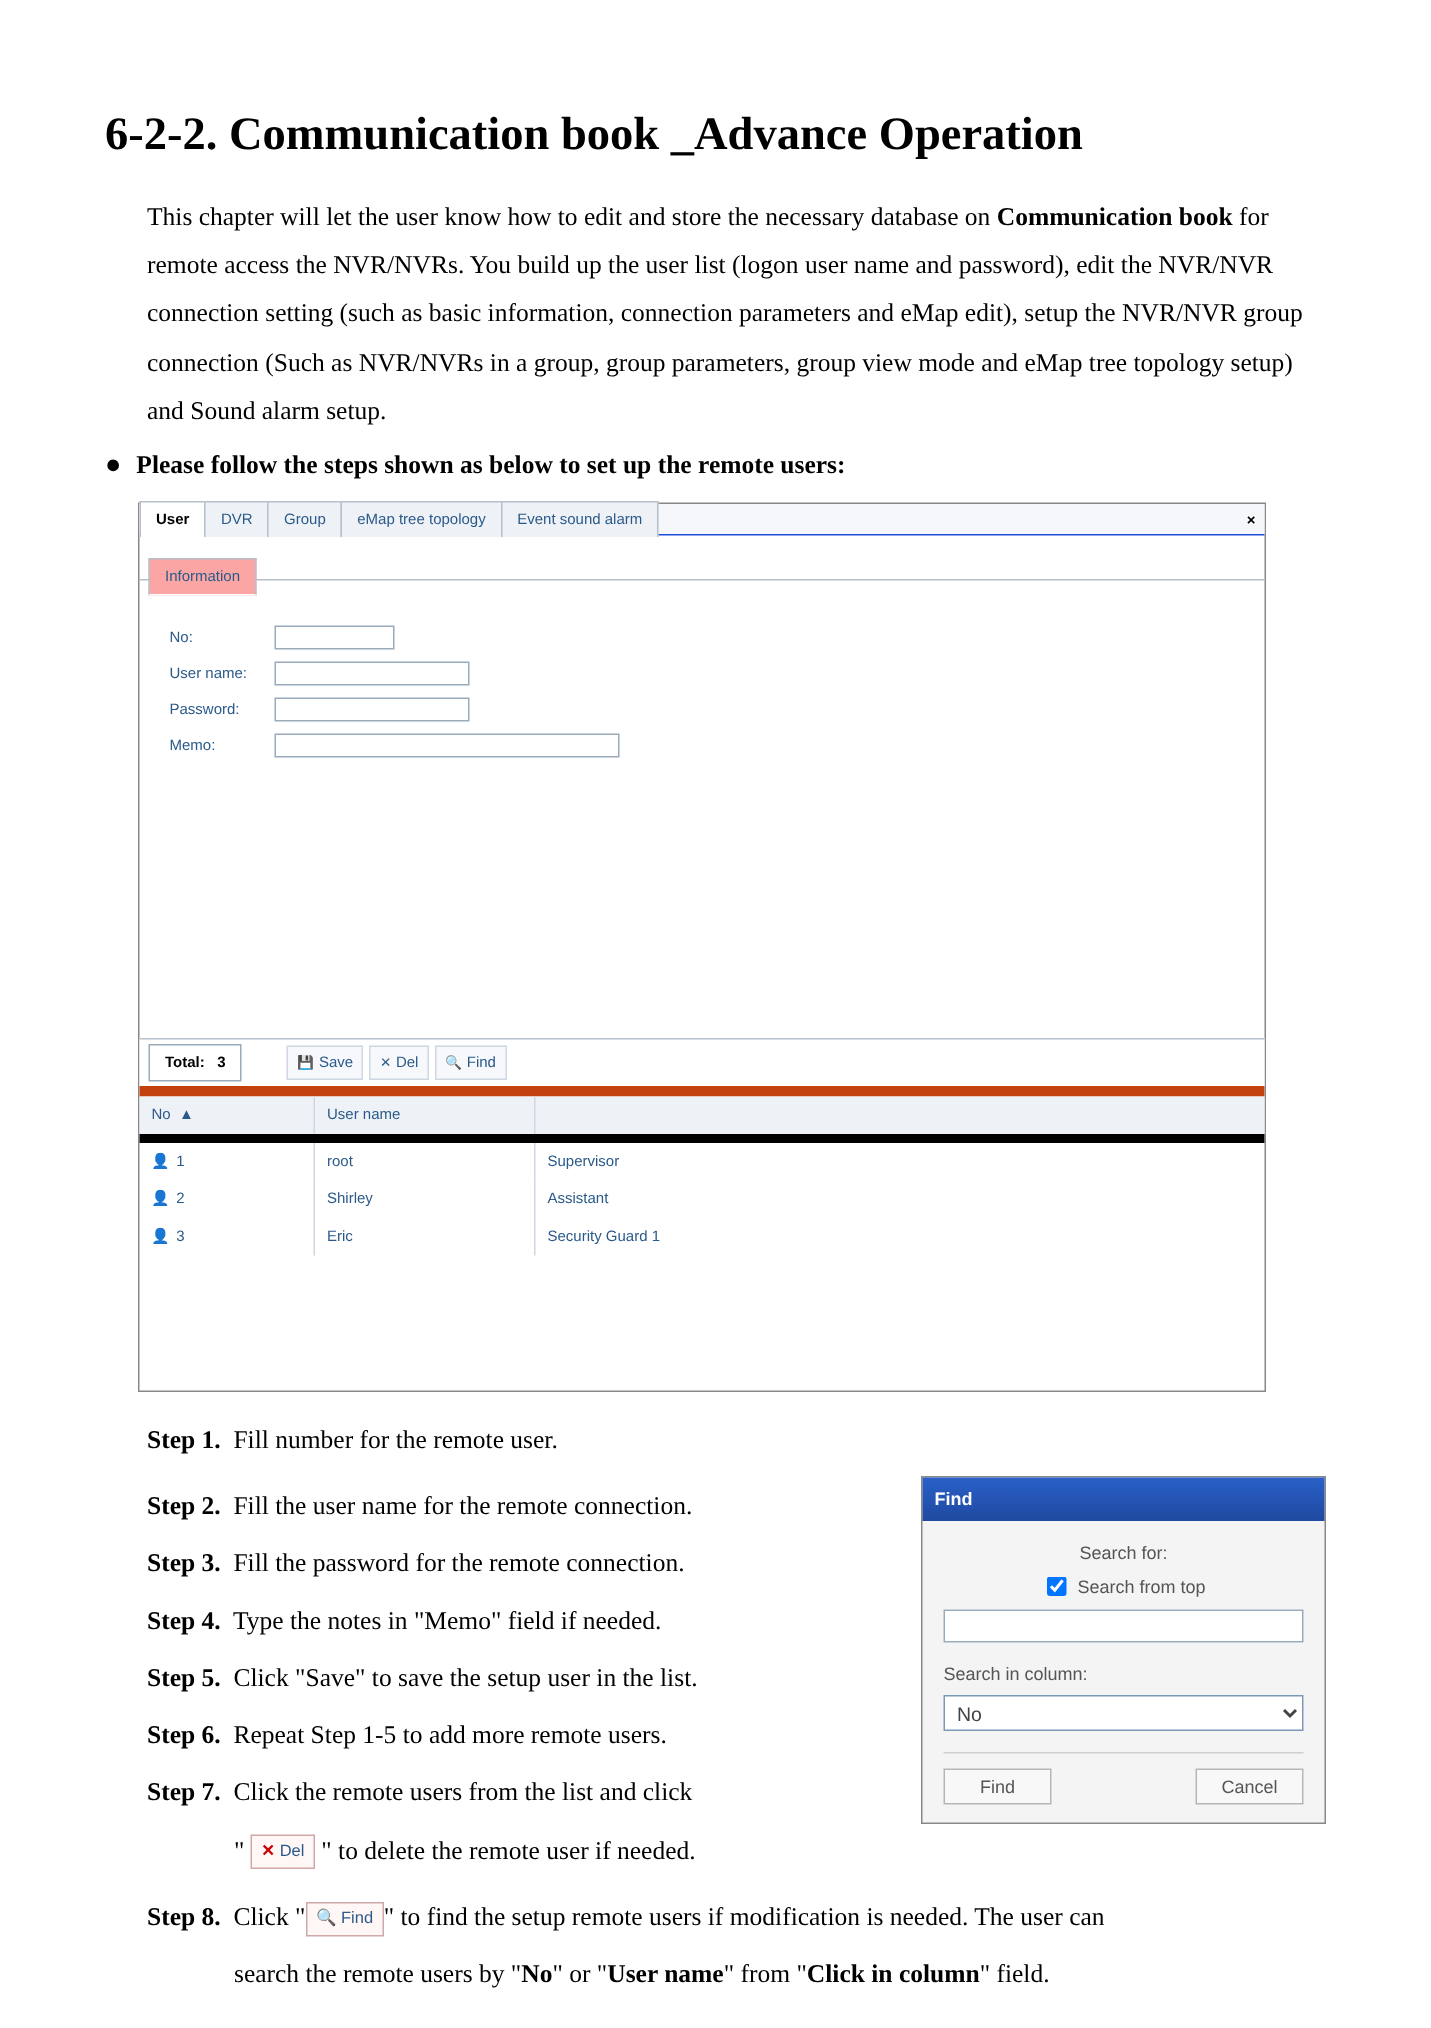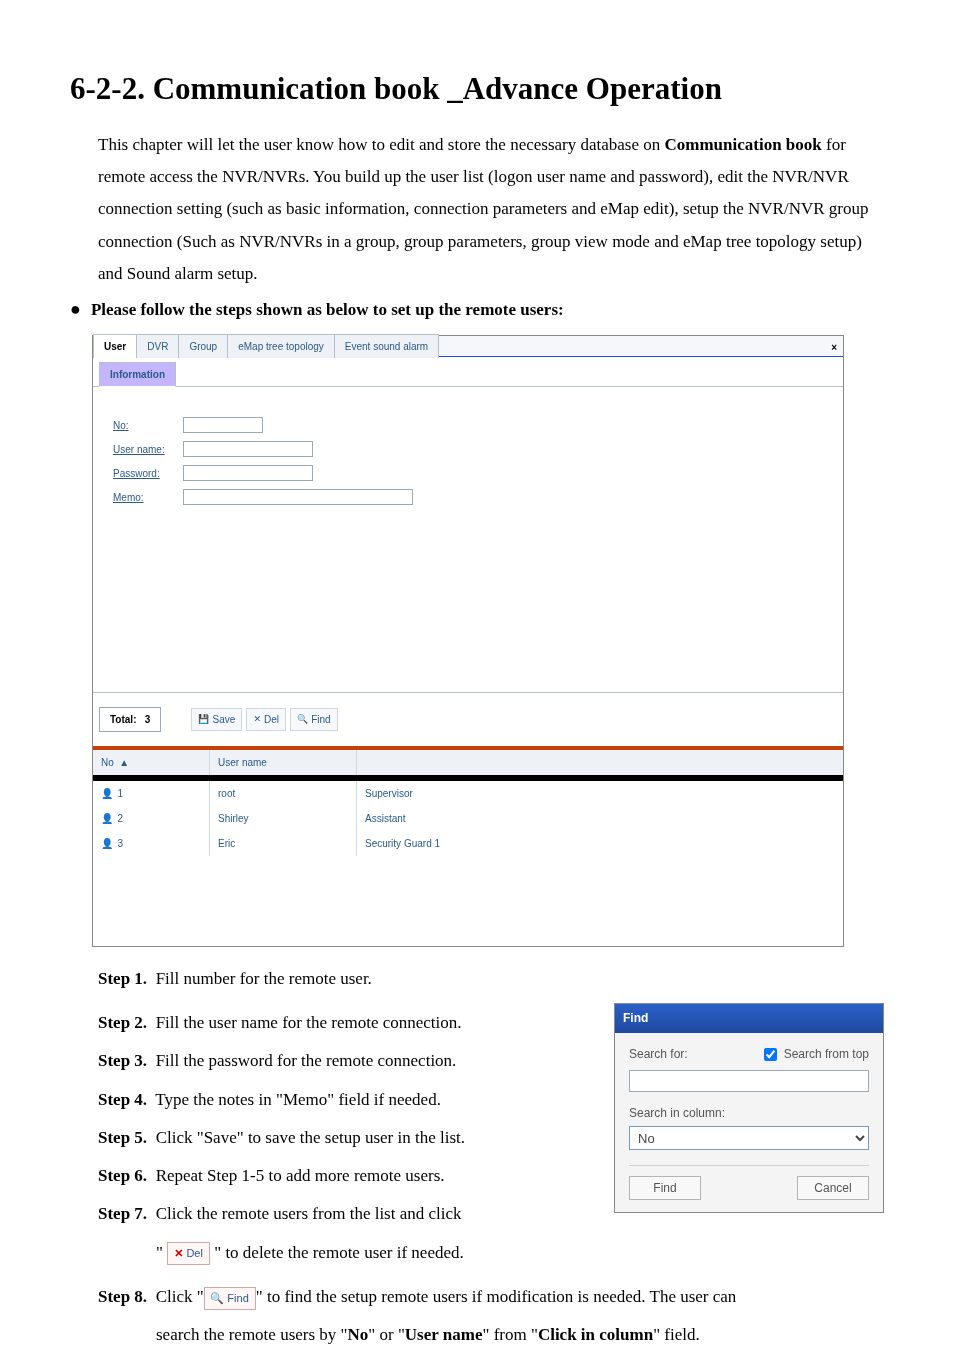--- a/index.html
+++ b/index.html
@@ -78,29 +78,28 @@
   }
   .sub-tab-row {
     padding: 4px 6px 0 6px;
     border-bottom: 1px solid #b5c0cc;
   }
   .sub-tab {
     display: inline-block;
     padding: 2px 10px;
     border: 1px solid #b5c0cc;
     border-bottom: 1px solid #fff;
-    background: #c4b5fd;
-    font-weight: bold;
+    background: #fca5a5;
+    font-weight: normal;
     color: #2b5a8a;
     position: relative;
-    top: 1px;
+    top: 11px;
   }
   .form-area {
     padding: 24px 20px 40px 20px;
-    text-decoration: underline;
   }
   .form-row {
     display: flex;
     align-items: center;
     margin: 5px 0;
   }
   .form-row .lbl {
     width: 70px;
     color: #2b5a8a;
   }
@@ -112,22 +111,22 @@
     box-sizing: border-box;
   }
   .inp-sm { width: 80px; }
   .inp-md { width: 130px; }
   .inp-lg { width: 230px; }
 
   .mid-bar {
     display: flex;
     align-items: center;
     border-top: 1px solid #b5c0cc;
-    border-bottom: 4px solid #c2410c;
-    padding: 14px 6px;
+    border-bottom: 7px solid #c2410c;
+    padding: 3px 6px;
     background: #fff;
   }
   .mid-bar .total-box {
     border: 1px solid #9ab;
     padding: 2px 10px;
     margin-right: 30px;
     font-weight: bold;
     color: #000;
   }
   .tool-btn {
@@ -205,20 +204,21 @@
   }
   .find-body {
     padding: 10px 14px 12px 14px;
     color: #555;
   }
   .find-row1 {
     display: flex;
     justify-content: space-between;
     align-items: center;
     margin-bottom: 4px;
+    flex-direction: column;
   }
   .find-row1 label.chk {
     display: flex;
     align-items: center;
     gap: 4px;
     color: #555;
     justify-content: center;
   }
   .find-input {
     width: 100%;

